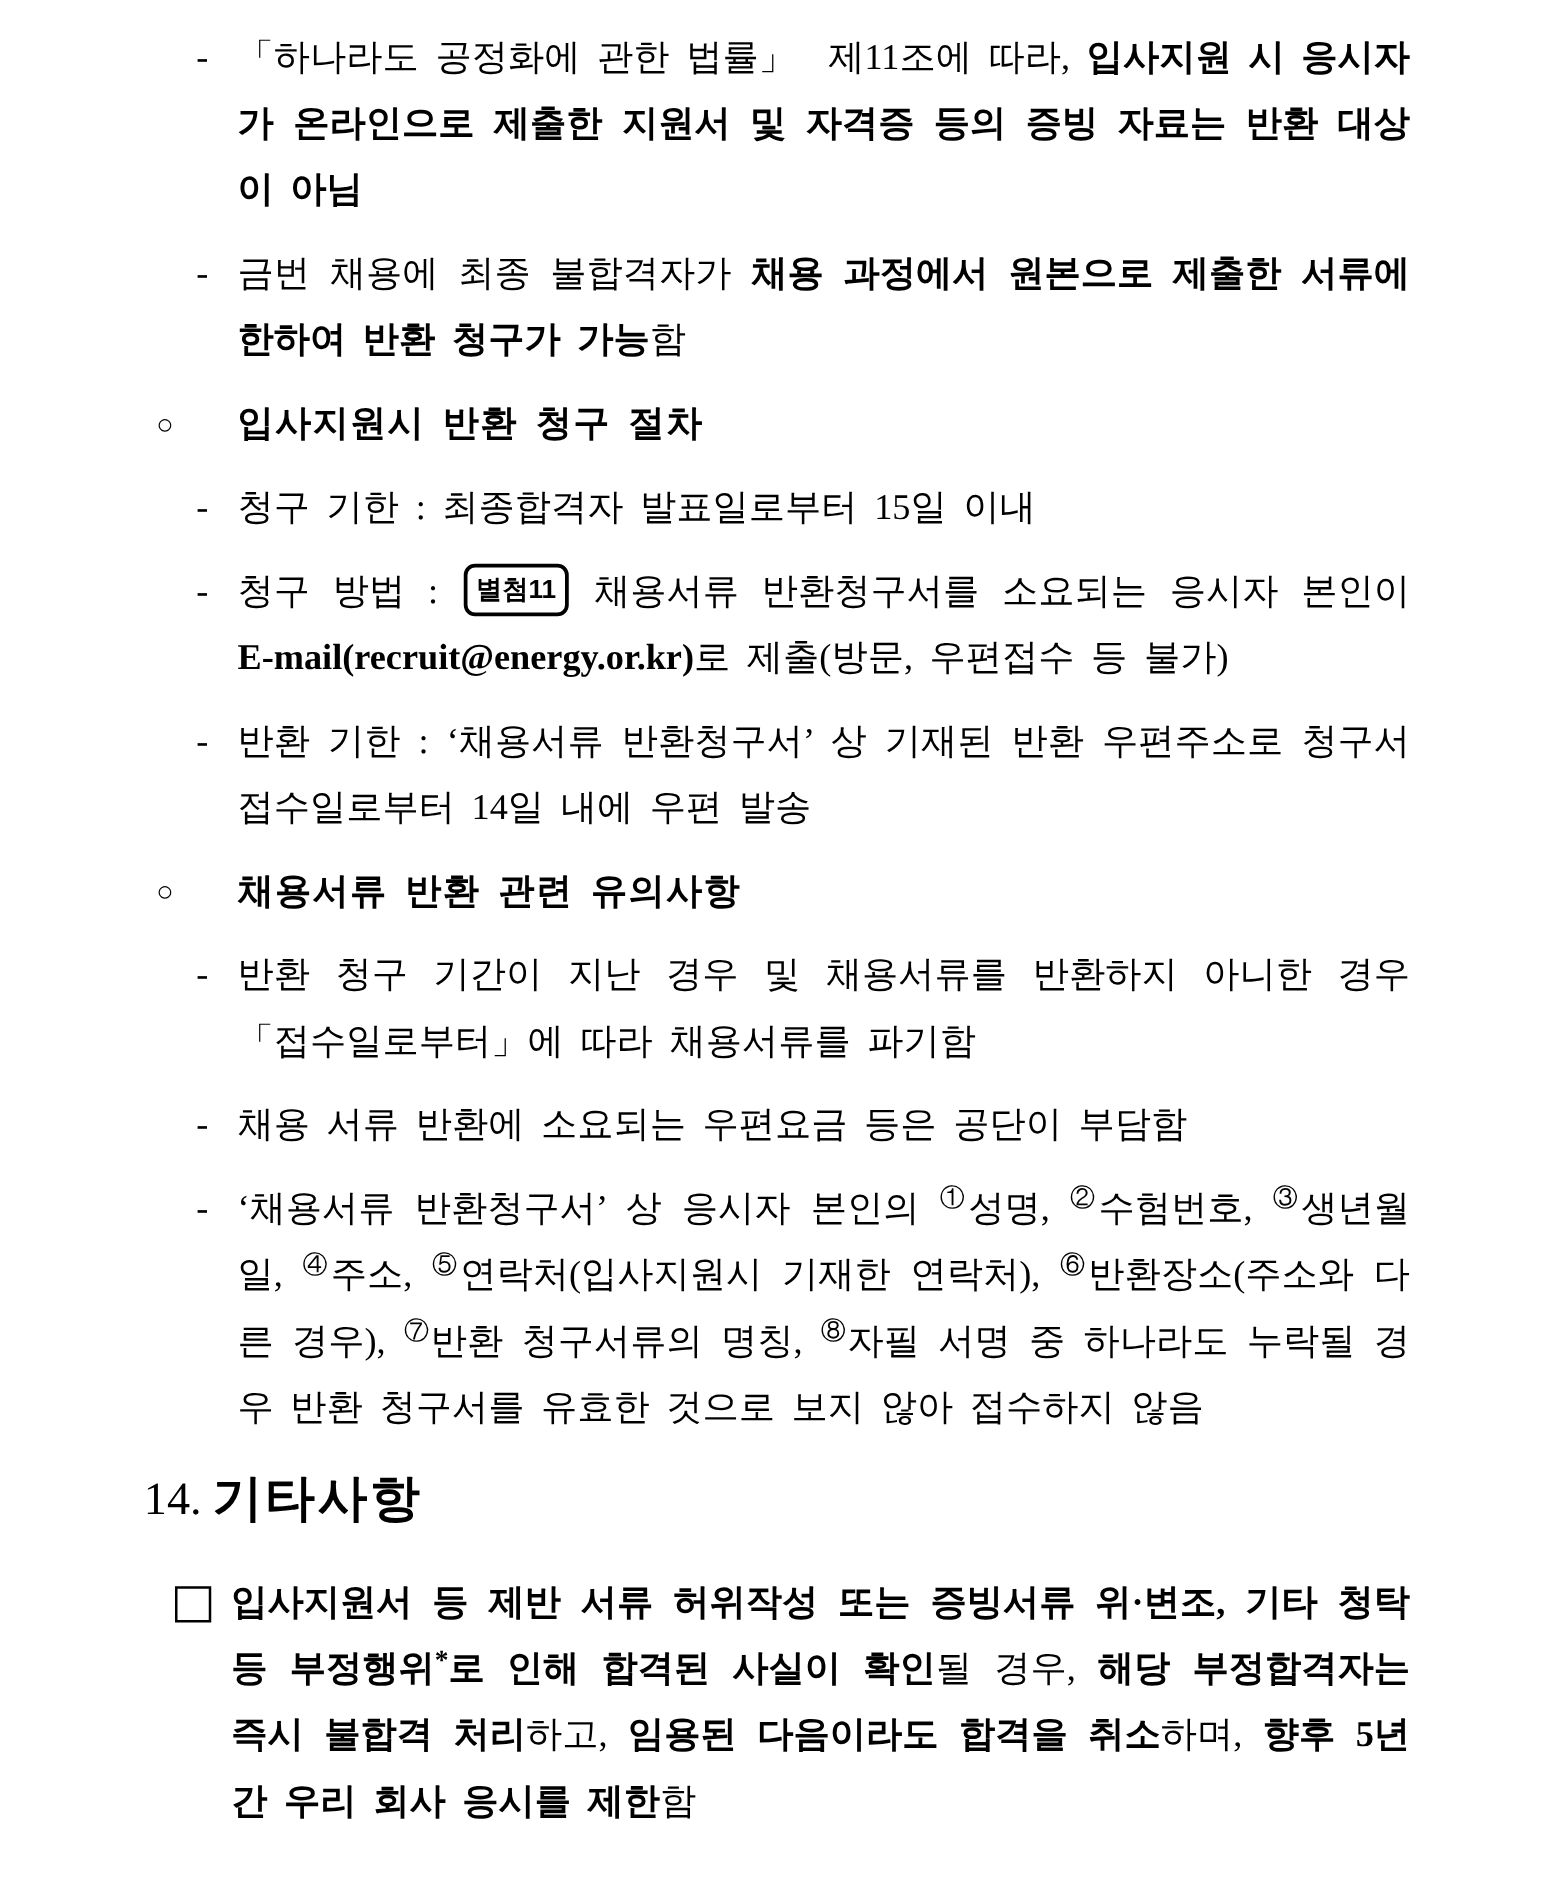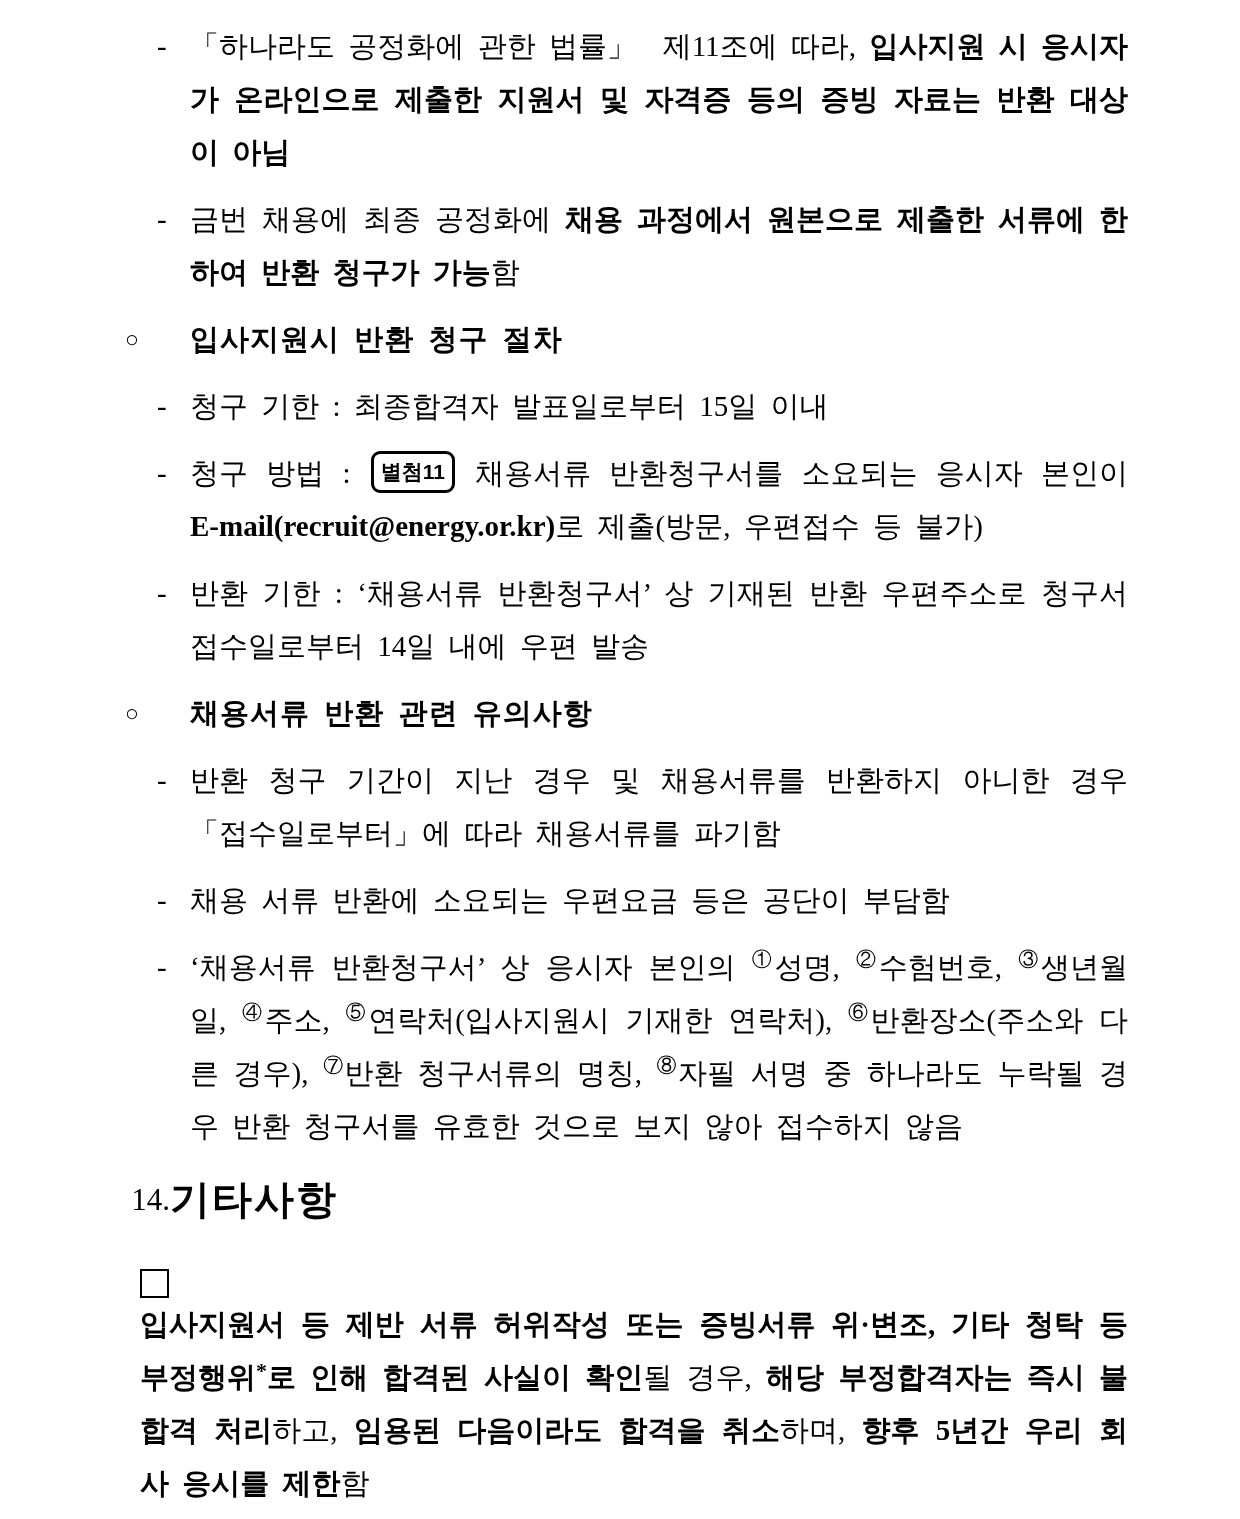--- a/index.html
+++ b/index.html
@@ -39,23 +39,23 @@
   }
   
   .dash{margin-left:42px;}
   .dash .bullet{width:33px;font-size:29px;}
   
   .circle{margin-left:10px;}
   .circle .bullet{width:65px;font-size:23px;}
   .circle .text{font-weight:bold;letter-spacing:1px;}
   
   .h-num{margin-top:20px;margin-bottom:26px;}
-  .h-num .bullet{width:55px;font-size:31px;text-align:right;}
+  .h-num .bullet{width:55px;font-size:37px;}
   
-  .box{margin-left:25px;flex-direction:column;}
+  .box{margin-left:25px;}
   .box .bullet{width:45px;display:flex;padding-top:13px;}
   .square{
     width:25px;height:25px;
     border:2px solid var(--ink);
     display:inline-block;
     background:transparent;
   }
   
   .run{white-space:pre-wrap;}
   .run.n{font-weight:normal;}
@@ -93,21 +93,21 @@
 <body>
 
 <div class="page">
   <div id="doc">
       <div class="block dash">
         <span class="bullet">-</span>
         <div class="text"><span class="run n">「하나라도 공정화에 관한 법률」  제11조에 따라, </span><span class="run b">입사지원 시 응시자가 온라인으로 제출한 지원서 및 자격증 등의 증빙 자료는 반환 대상이 아님</span></div>
       </div>
       <div class="block dash">
         <span class="bullet">-</span>
-        <div class="text"><span class="run n">금번 채용에 최종 공정화에 </span><span class="run b">채용 과정에서 원본으로 제출한 서류에 한하여 반환 청구가 가능</span><span class="run n">함</span></div>
+        <div class="text"><span class="run n">금번 채용에 최종 불합격자가 </span><span class="run b">채용 과정에서 원본으로 제출한 서류에 한하여 반환 청구가 가능</span><span class="run n">함</span></div>
       </div>
       <div class="block circle">
         <span class="bullet">○</span>
         <div class="text"><span class="run b">입사지원시 반환 청구 절차</span></div>
       </div>
       <div class="block dash">
         <span class="bullet">-</span>
         <div class="text"><span class="run n">청구 기한 : 최종합격자 발표일로부터 15일 이내</span></div>
       </div>
       <div class="block dash">

